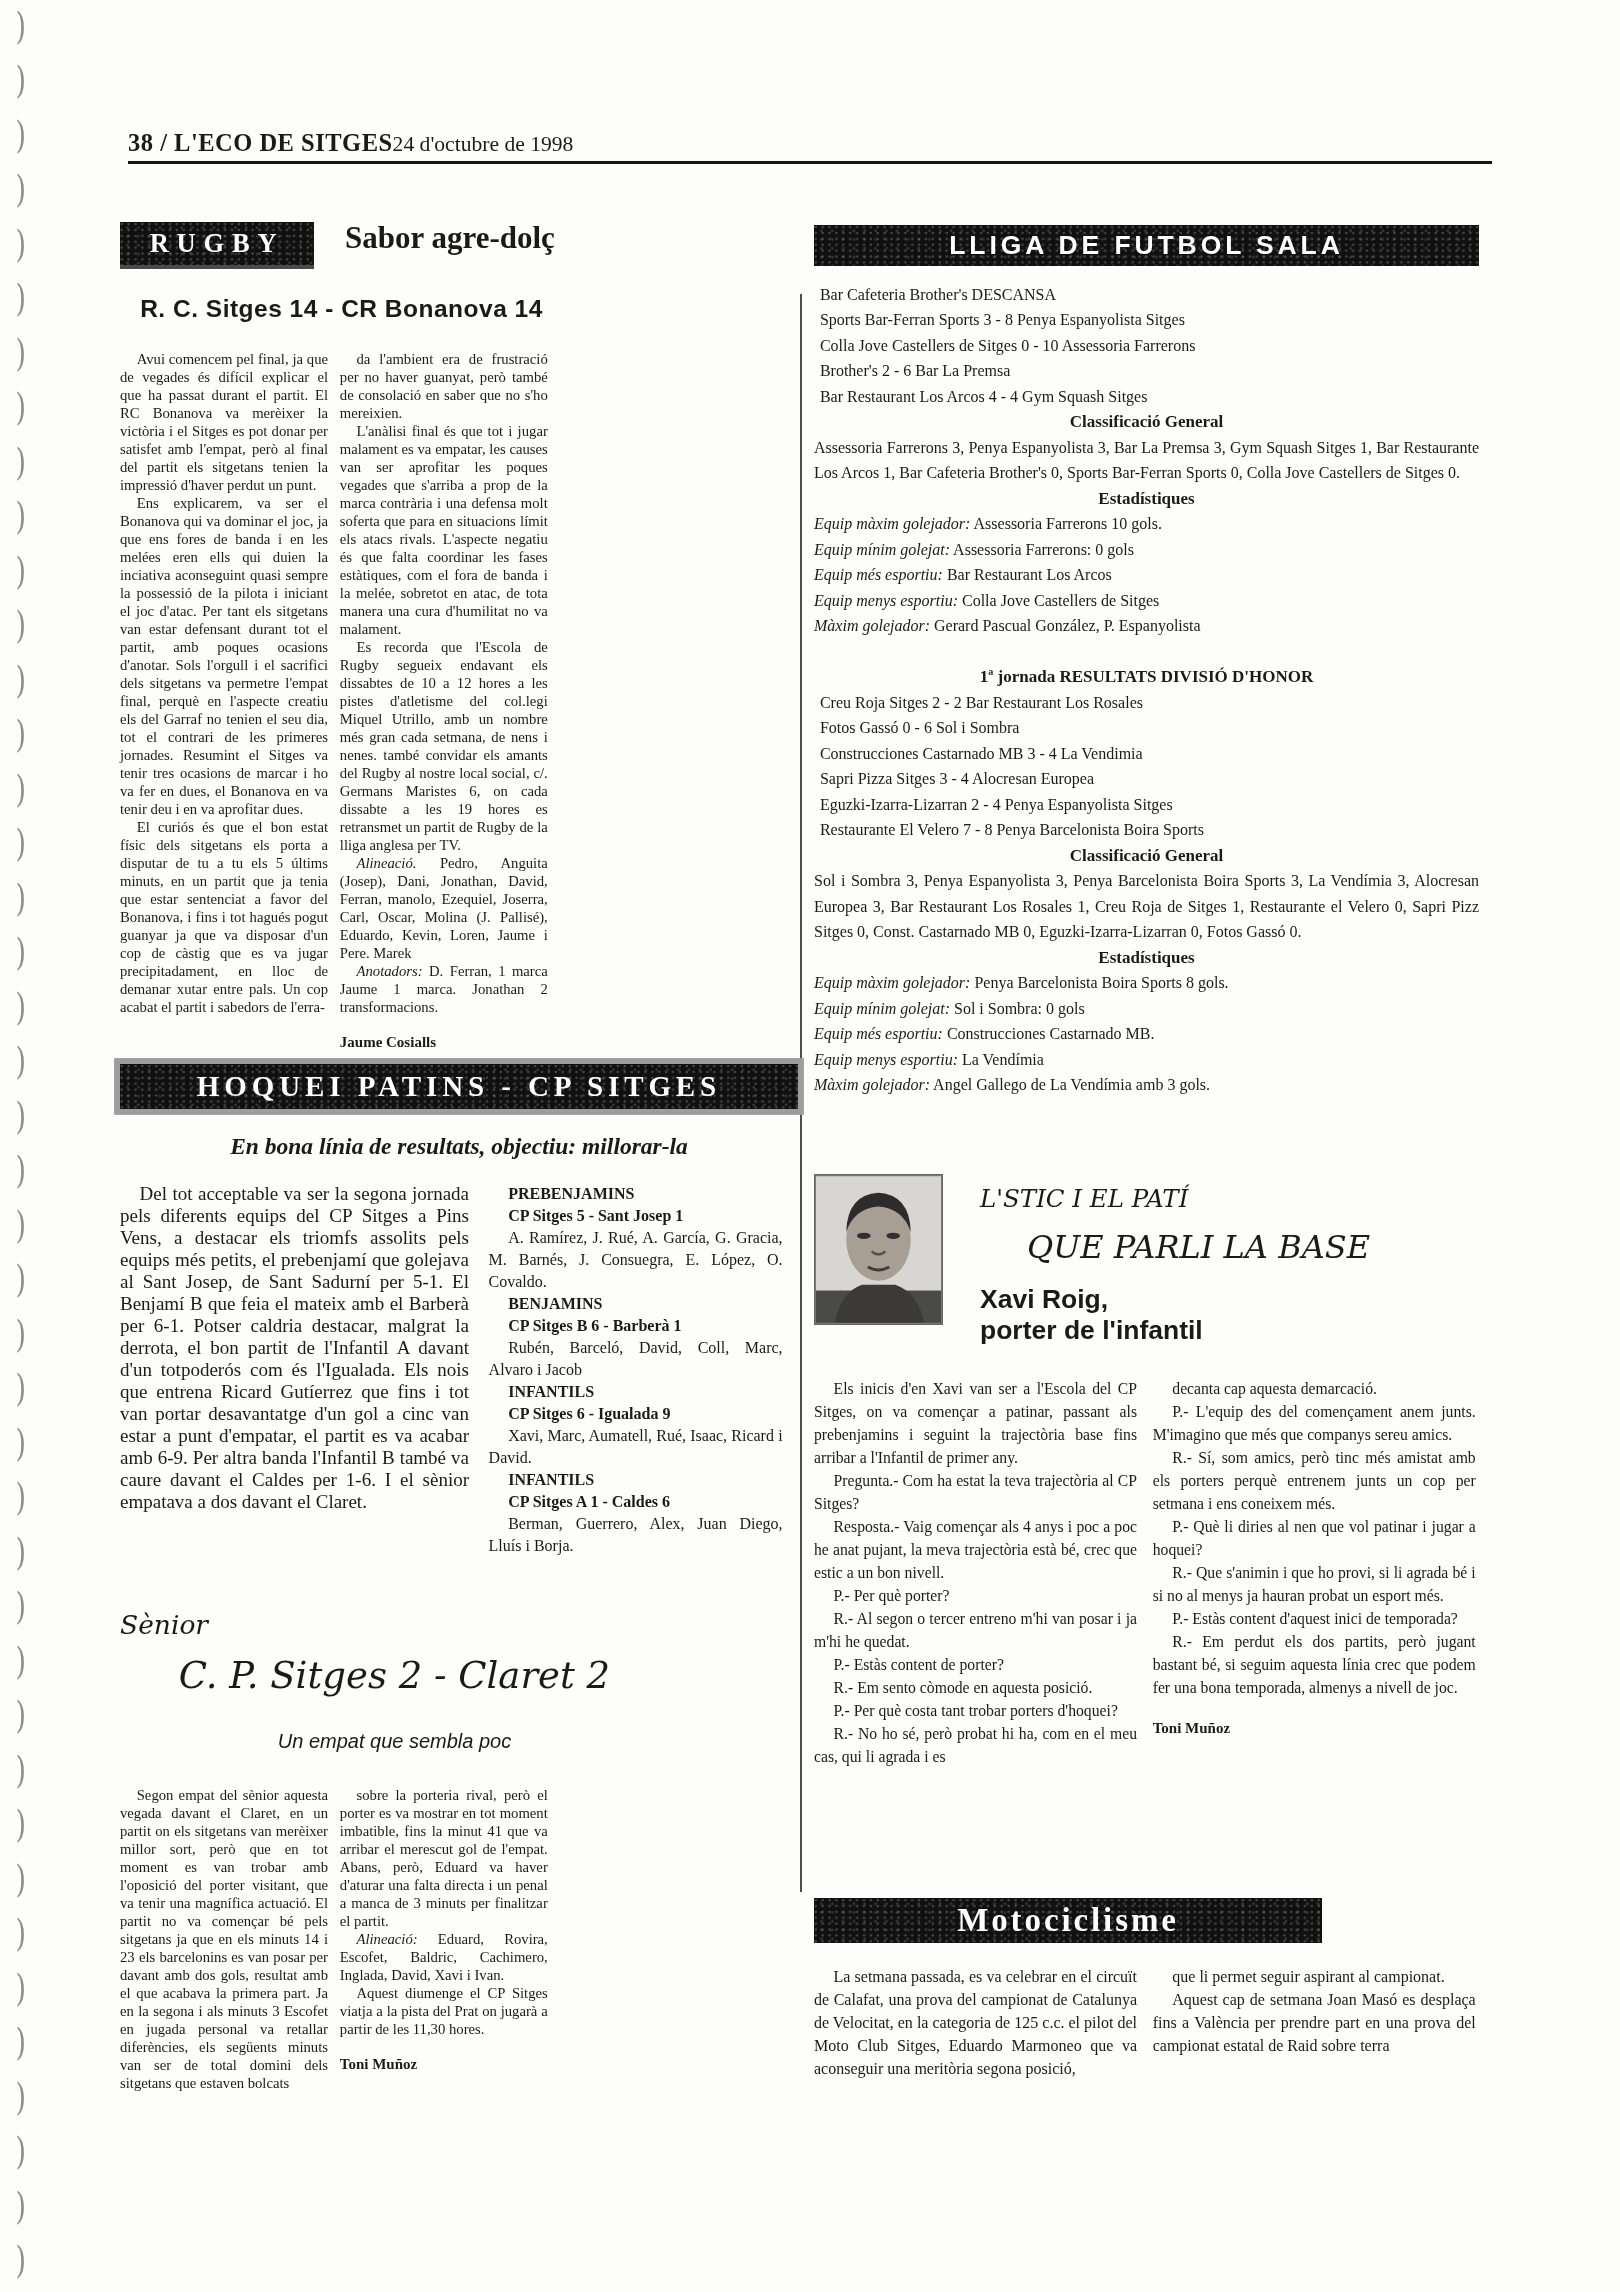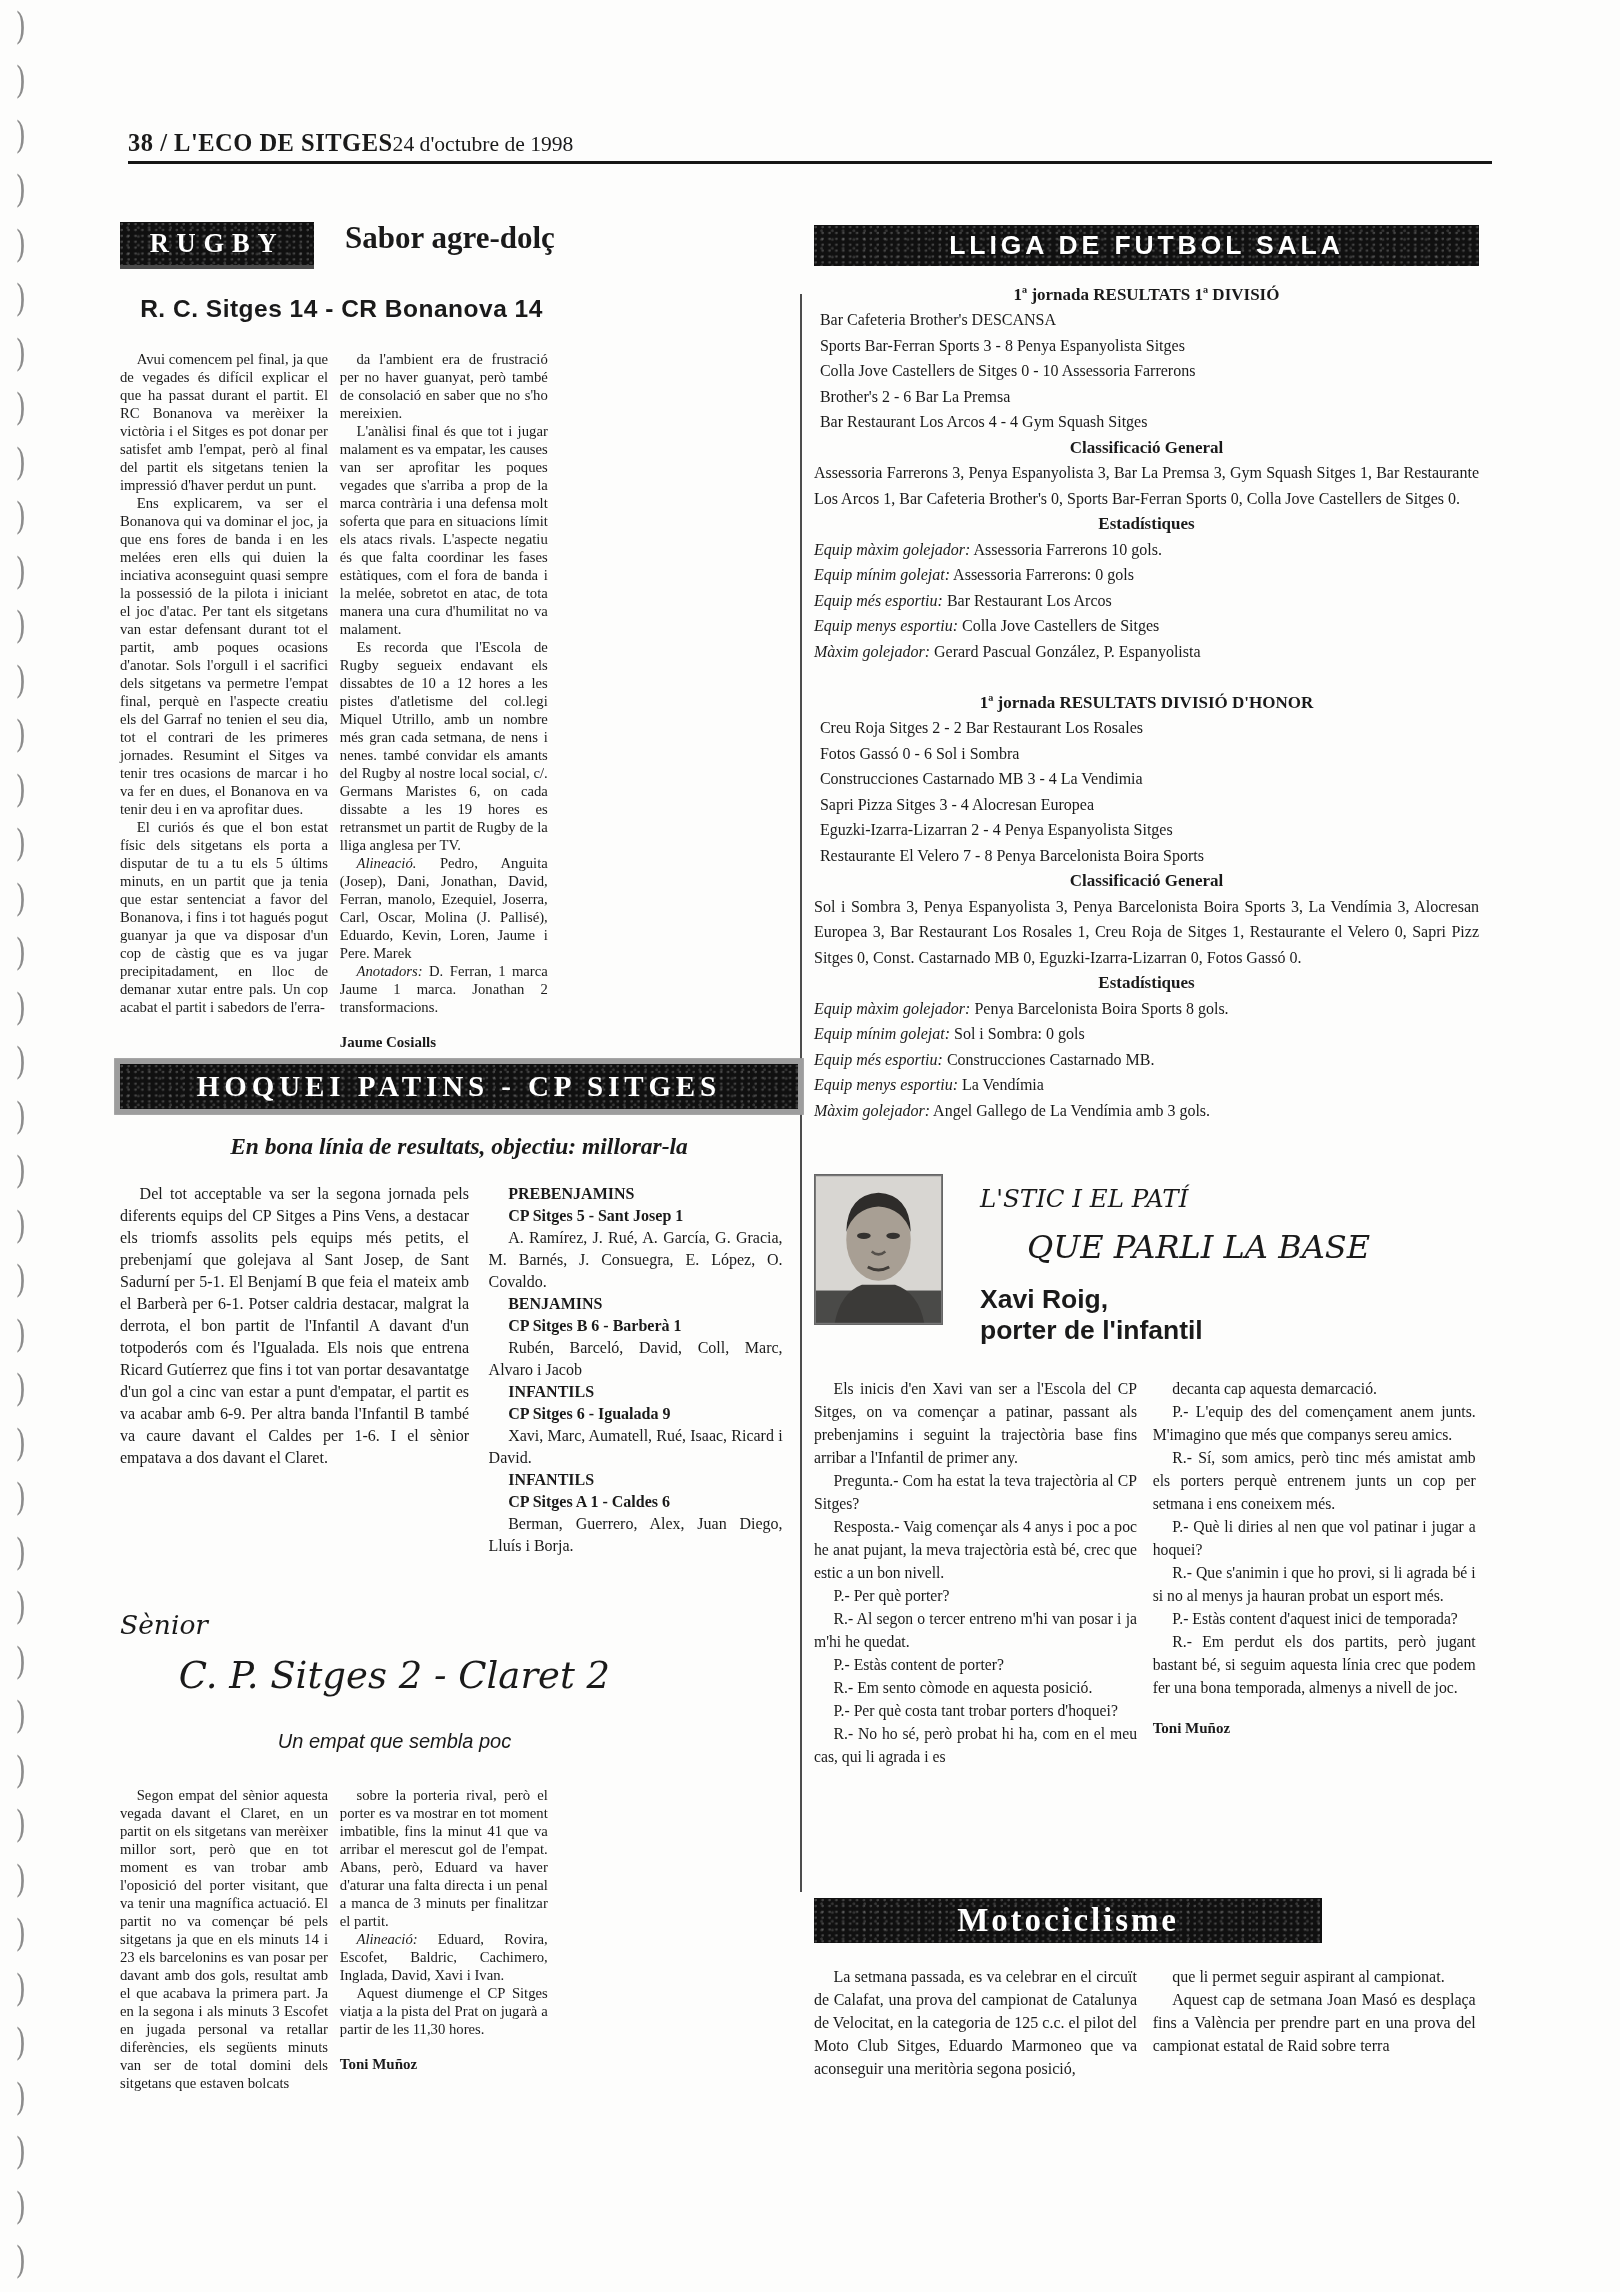--- a/index.html
+++ b/index.html
@@ -39,21 +39,21 @@
   .news-col p{text-indent:16.7px;}
   .byline{font-weight:bold;font-size:15px;margin-top:17.6px;text-indent:0 !important;}
   .stat-label{font-style:italic;}
 
   
   .hoquei-sec{position:absolute;left:120px;top:1064px;width:678px;}
   .hoquei-banner{height:45px;line-height:45px;font-size:29px;font-weight:bold;letter-spacing:4.9px;
     box-shadow:0 0 0 5.9px #9d9d9d;}
   .hoquei-subhead{margin-top:23.5px;text-align:center;font-style:italic;font-weight:bold;font-size:23.5px;}
   .hoquei-body{margin-top:23.5px;display:flex;gap:19.6px;}
-  .hoquei-narrative{width:349px;font-size:16px;line-height:22px;text-align:justify;}
+  .hoquei-narrative{width:349px;font-size:19px;line-height:22px;text-align:justify;}
   .hoquei-narrative p{text-indent:19.6px;}
   .hoquei-lists{width:294px;font-size:16px;line-height:22px;}
   .hoquei-lists .team-cat{font-weight:bold;text-indent:19.6px;}
   .hoquei-lists .team-match{font-weight:bold;text-indent:19.6px;}
   .hoquei-lists .team-players{text-align:justify;text-indent:19.6px;}
 
   
   .senior-sec{position:absolute;left:120px;top:1609px;width:549px;}
   .senior-label{font-style:italic;font-size:26.5px;font-family:"DejaVu Serif",serif;}
   .senior-title{text-align:center;font-style:italic;font-size:37px;margin-top:13.7px;
@@ -225,21 +225,20 @@
             <p>Aquest diumenge el CP Sitges viatja a la pista del Prat on jugarà a partir de les 11,30 hores.</p>
           </div>
         <p class="byline">Toni Muñoz</p>
       </div>
     </div>
   </div>
 
   <div class="fs-sec">
     <div class="banner fs-banner">LLIGA DE FUTBOL SALA</div>
     <div class="fs-body">
-      <p class="fs-subtitle">1ª jornada RESULTATS 1ª DIVISIÓ</p>
       <div class="fs-results">
           <p>Bar Cafeteria Brother's DESCANSA</p>
           <p>Sports Bar-Ferran Sports 3 - 8 Penya Espanyolista Sitges</p>
           <p>Colla Jove Castellers de Sitges 0 - 10 Assessoria Farrerons</p>
           <p>Brother's 2 - 6 Bar La Premsa</p>
           <p>Bar Restaurant Los Arcos 4 - 4 Gym Squash Sitges</p>
         </div>
       <p class="fs-subtitle">Classificació General</p>
       <p class="fs-classif">Assessoria Farrerons 3, Penya Espanyolista 3, Bar La Premsa 3, Gym Squash Sitges 1, Bar Restaurante Los Arcos 1, Bar Cafeteria Brother's 0, Sports Bar-Ferran Sports 0, Colla Jove Castellers de Sitges 0.</p>
       <p class="fs-subtitle">Estadístiques</p>

